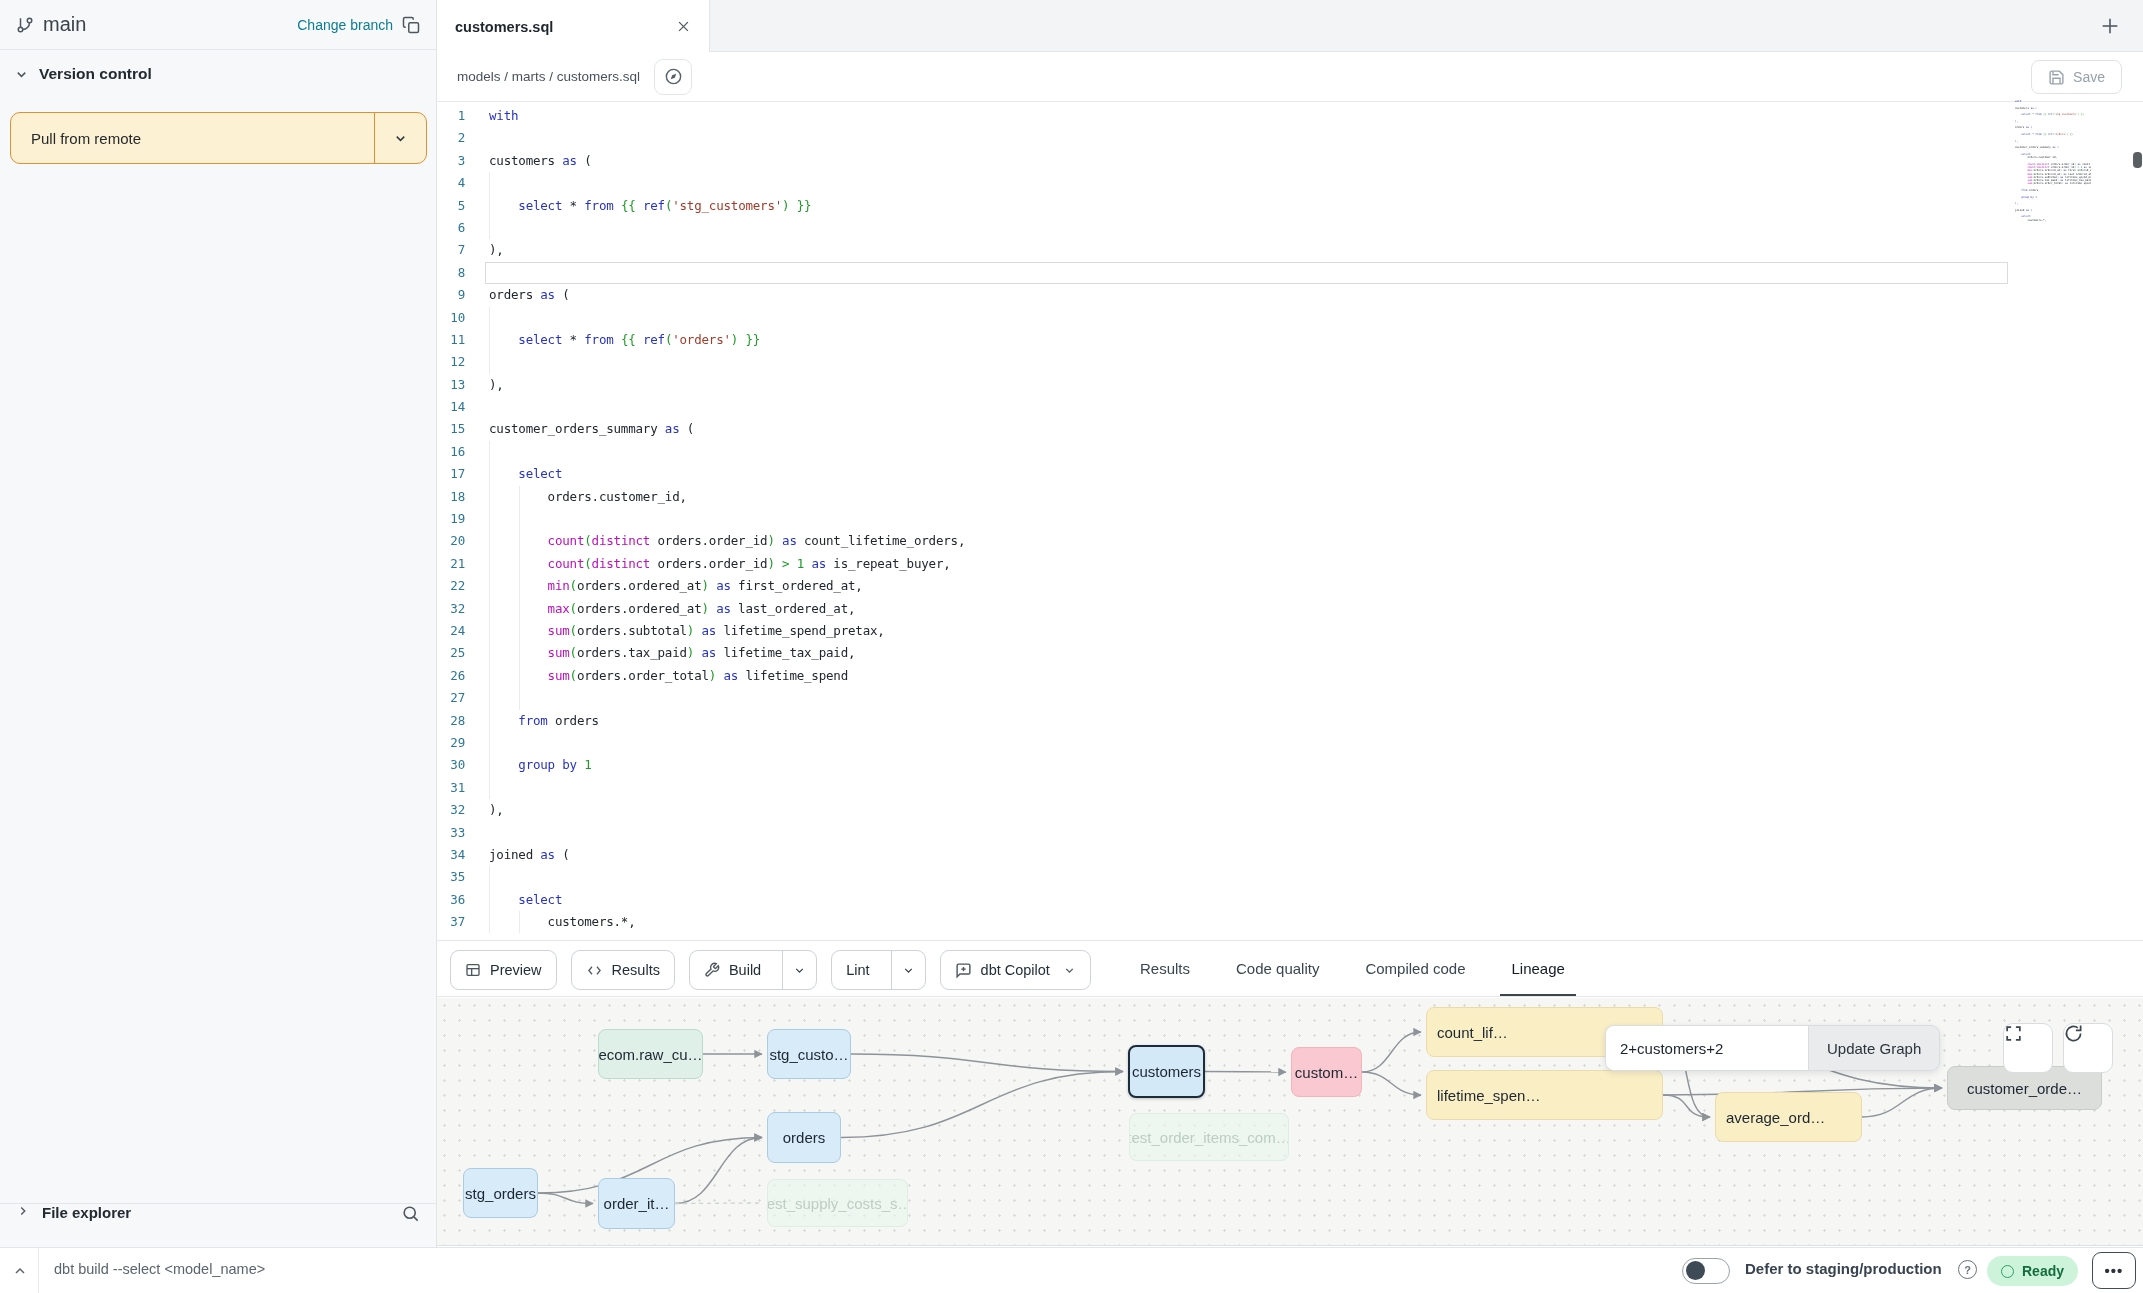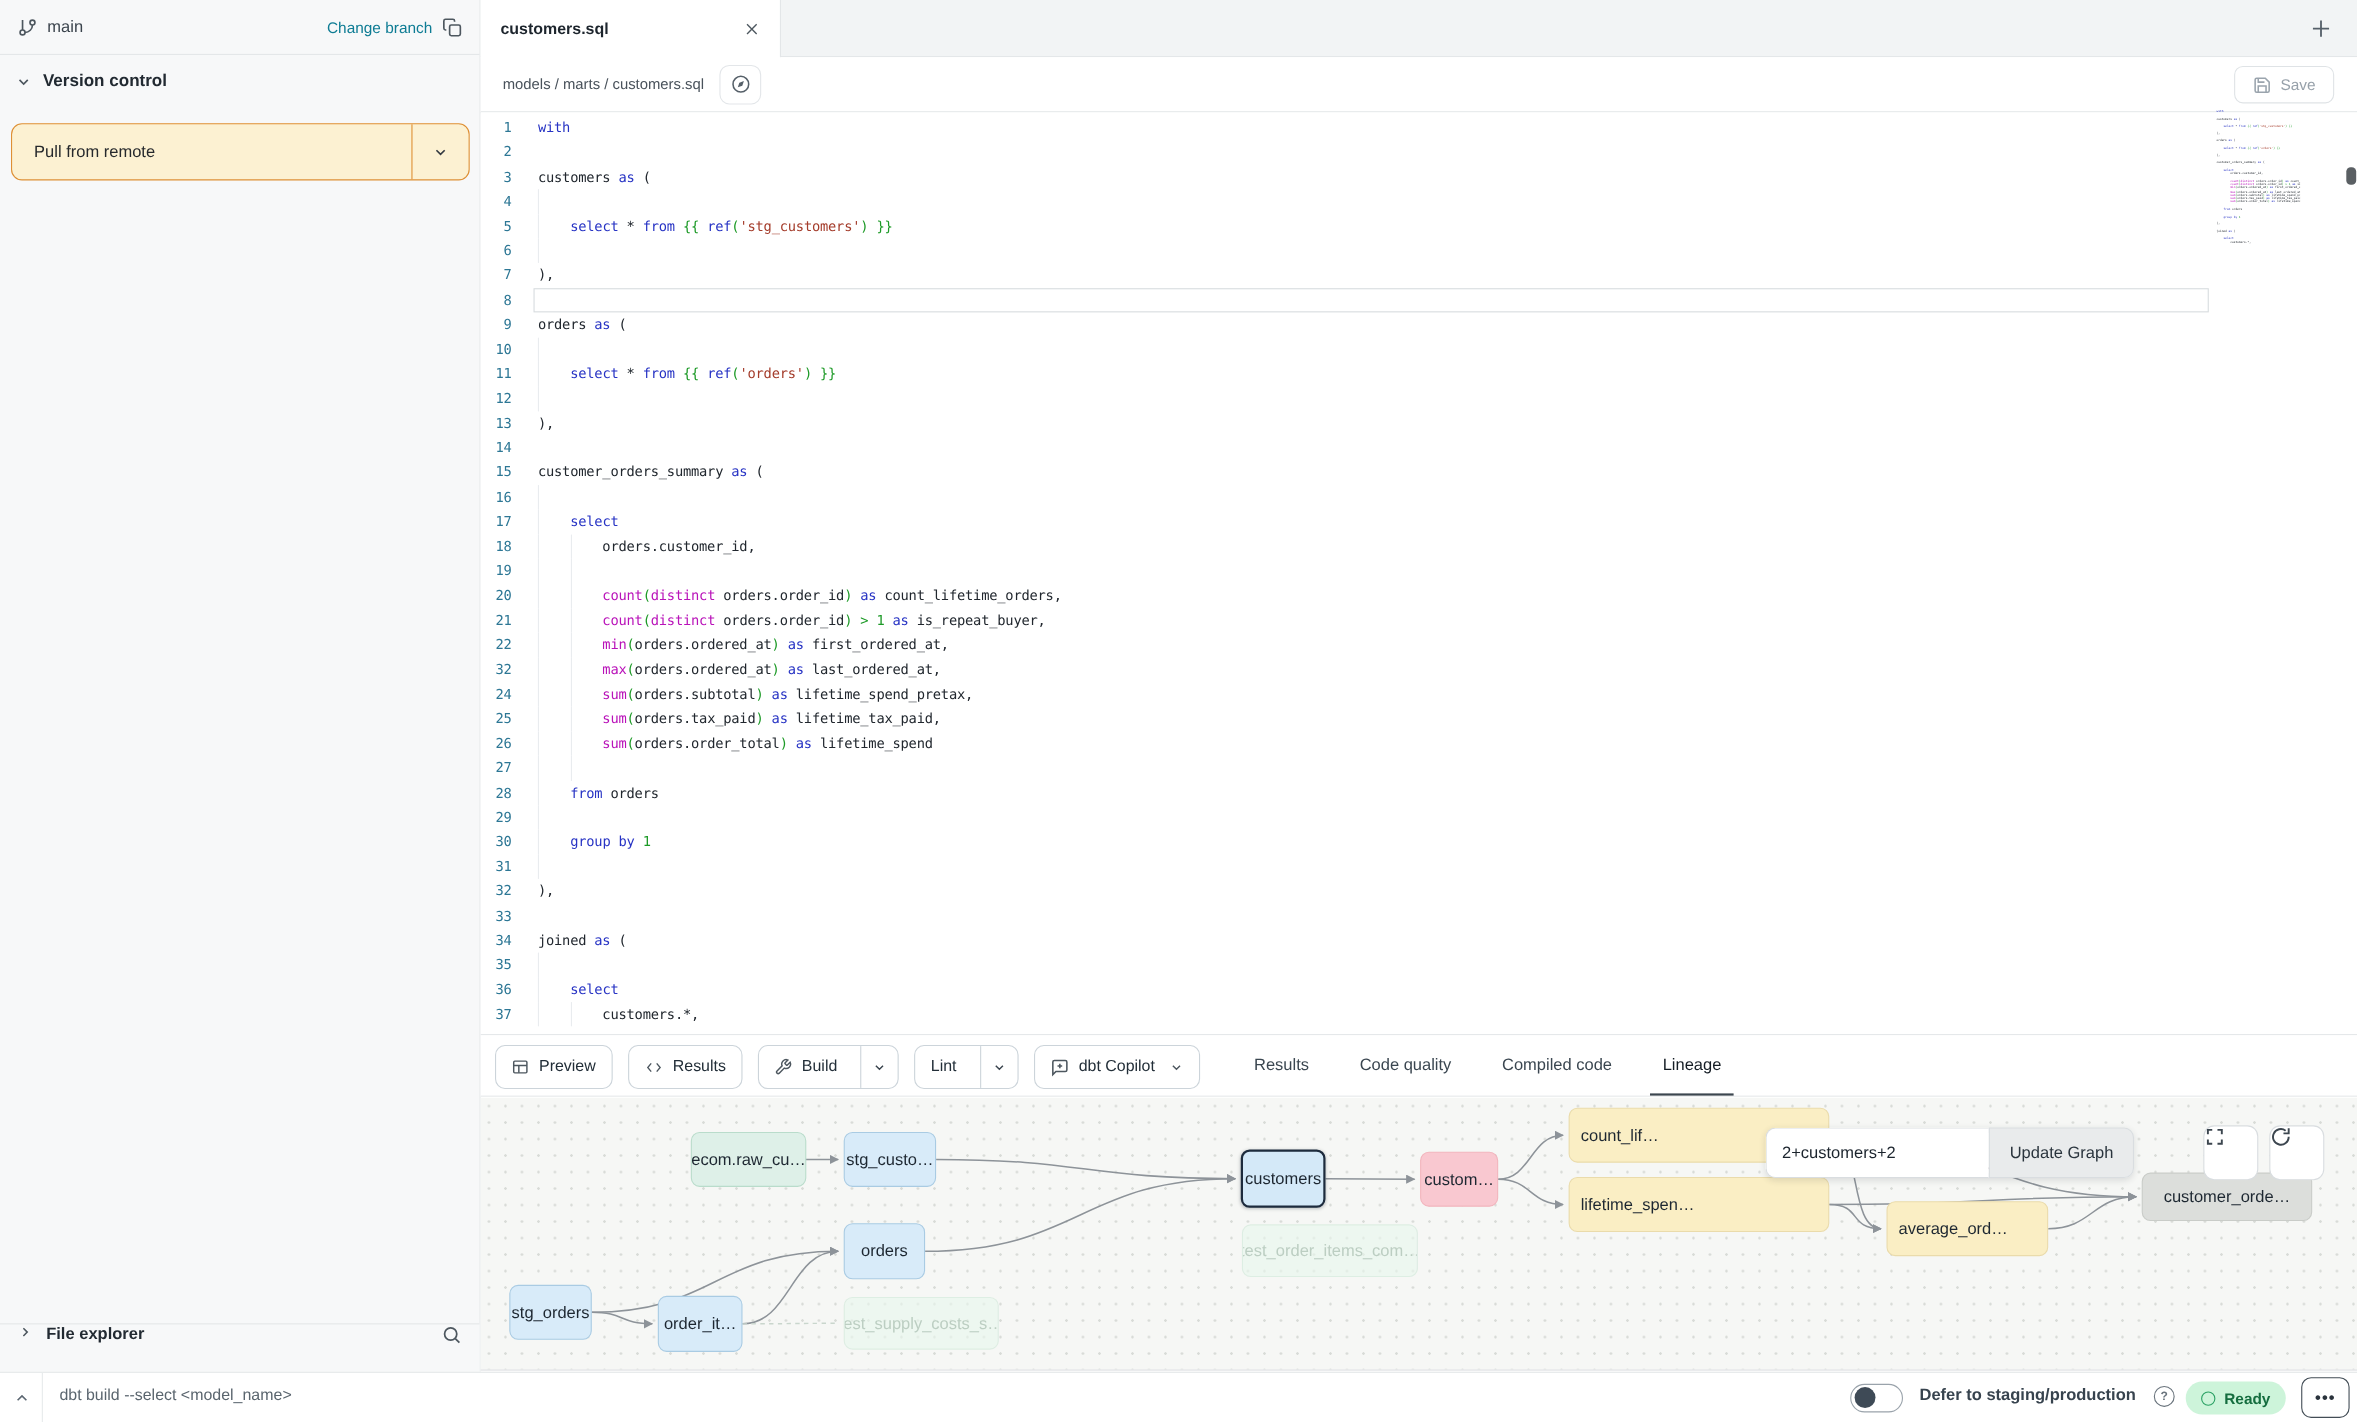--- a/index.html
+++ b/index.html
@@ -4,21 +4,21 @@
 <style>
   * { box-sizing: border-box; margin: 0; padding: 0; }
   html,body { width:2143px; height:1293px; overflow:hidden; background:#fff;
     font-family:"Liberation Sans", sans-serif; color:#242b33; }
 
   
   .sidebar { position:absolute; left:0; top:0; width:437px; height:1247px;
     background:#f7f8f9; border-right:1px solid #e1e4e7; }
   .sb-top { height:50px; display:flex; align-items:center; padding:0 16px;
     border-bottom:1px solid #e4e7e9; gap:9px; }
-  .sb-branch-name { font-size:15px; color:#3a434c; }
+  .sb-branch-name { font-size:20px; color:#3a434c; }
   .sb-top .spacer { flex:1; }
   .link-teal { color:#0e7c94; font-size:14px; cursor:pointer; }
   .icon { display:inline-flex; align-items:center; justify-content:center; color:#4d575f; }
   .vc-header { height:48px; display:flex; align-items:center; gap:10px; padding:0 14px; }
   .vc-title { font-size:15.5px; font-weight:700; color:#222a32; }
   .pull-btn { position:absolute; left:10px; top:112px; width:417px; height:52px;
     background:#fcf1d2; border:1.5px solid #de9035; border-radius:10px;
     display:flex; align-items:stretch; cursor:pointer; }
   .pull-label { flex:1; display:flex; align-items:center; padding-left:20px;
     font-size:15px; color:#26292c; }
@@ -639,21 +639,21 @@
           <path d="M4 15v5h5"></path>
           <path d="M20 15v5h-5"></path>
         </svg>
     </div>
     <div class="gbtn" id="btn-refresh">
       <svg width="19" height="19" viewBox="0 0 24 24" fill="none" stroke="currentColor" stroke-width="2.2">
           <path d="M21 12a9 9 0 1 1-3.5-7.1"></path>
           <polyline points="21 2 21 8 15 8"></polyline>
         </svg>
     </div>
-  <div class="node source" style="left: 161px; top: 31px; width: 105px; height: 50px; margin-left: 30px;">ecom.raw_cu…</div>
+  <div class="node source" style="left: 161px; top: 31px; width: 105px; height: 50px;">ecom.raw_cu…</div>
       <div class="node model" style="left: 330px; top: 31px; width: 84px; height: 50px;">stg_custo…</div>
       <div class="node selected" style="left: 691px; top: 47px; width: 77px; height: 53px;">customers</div>
       <div class="node pink" style="left: 854px; top: 49px; width: 71px; height: 50px;">custom…</div>
       <div class="node metric" style="left: 989px; top: 9px; width: 237px; height: 50px;">count_lif…</div>
       <div class="node metric" style="left: 989px; top: 72px; width: 237px; height: 50px;">lifetime_spen…</div>
       <div class="node metric" style="left: 1278px; top: 94px; width: 147px; height: 50px;">average_ord…</div>
       <div class="node saved" style="left: 1510px; top: 68px; width: 155px; height: 44px;">customer_orde…</div>
       <div class="node model" style="left: 330px; top: 114px; width: 74px; height: 51px;">orders</div>
       <div class="node test" style="left: 692px; top: 115px; width: 160px; height: 48px;">test_order_items_com…</div>
       <div class="node model" style="left: 161px; top: 180px; width: 77px; height: 51px;">order_it…</div>

